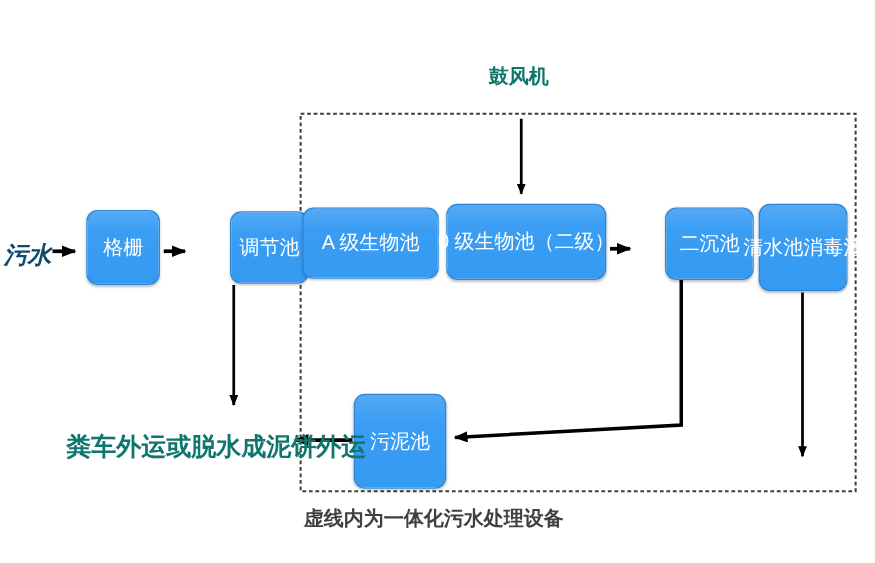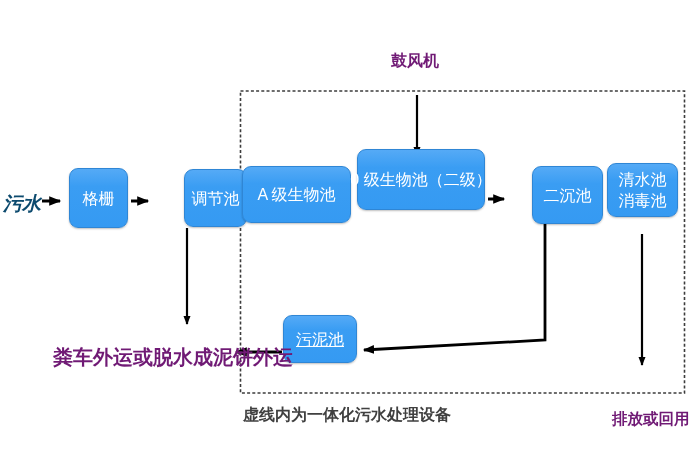--- a/index.html
+++ b/index.html
@@ -14,29 +14,29 @@
     background:linear-gradient(180deg,#55aaf6 0%,#3a9df3 30%,#359af2 100%);
     border:1px solid #2f86d5;border-radius:9px;
     color:#ffffff;font-size:16px;
     display:flex;align-items:center;justify-content:center;
     text-align:center;line-height:21px;
     box-shadow:0 1px 2px rgba(0,0,0,0.25);
     box-sizing:border-box;white-space:nowrap;
   }
   .lbl{position:absolute;z-index:2;white-space:nowrap;}
   .lbl-black{color:#0c4a6e;font-weight:bold;font-style:italic;}
-  .lbl-blue{color:#701a75;font-weight:bold;}
+  .lbl-blue{color:#0f766e;font-weight:bold;}
 
   #n-grid   {left:69px; top:168px;width:59px; height:60px;}
   #n-reg    {left:156px;top:169px;width:63px; height:58px;margin-left:28px;}
   #n-abio   {left:242px;top:166px;width:109px; height:57px;}
-  #n-obio   {left:357px;top:149px;width:128px;height:61px;}
+  #n-obio   {left:357px;top:163px;width:128px;height:61px;}
   #n-sed    {left:512px;top:166px;width:71px; height:58px;margin-left:20px;}
-  #n-clear  {left:607px;top:163px;width:71px; height:54px;flex-direction:column;}
-  #n-sludge {left:283px;top:315px;width:74px; height:48px;text-decoration:underline;}
+  #n-clear  {left:607px;top:163px;width:71px; height:70px;flex-direction:row;}
+  #n-sludge {left:283px;top:315px;width:74px; height:76px;}
 
   #l-influent {left:3px;  top:191px;font-size:19px;}
   #l-blower   {left:391px;top:51px; font-size:16px;}
   #l-disposal {left:53px; top:344px;font-size:20px;}
   #l-caption  {left:243px;top:405px;font-size:16px;font-weight:600;color:#404040;}
   #l-discharge{left:612px;top:409px;font-size:15.5px;}
 </style>
 </head>
 <body>
 
@@ -77,15 +77,14 @@
   <div class="node" id="n-clear">
     <span>清水池</span>
     <span>消毒池</span>
   </div>
   <div class="node" id="n-sludge">污泥池</div>
 
   <div class="lbl lbl-black" id="l-influent">污水</div>
   <div class="lbl lbl-blue" id="l-blower">鼓风机</div>
   <div class="lbl lbl-blue" id="l-disposal">粪车外运或脱水成泥饼外运</div>
   <div class="lbl" id="l-caption">虚线内为一体化污水处理设备</div>
-  <div class="lbl lbl-blue" id="l-discharge">排放或回用</div>
 
 </div>
 
 </body></html>

